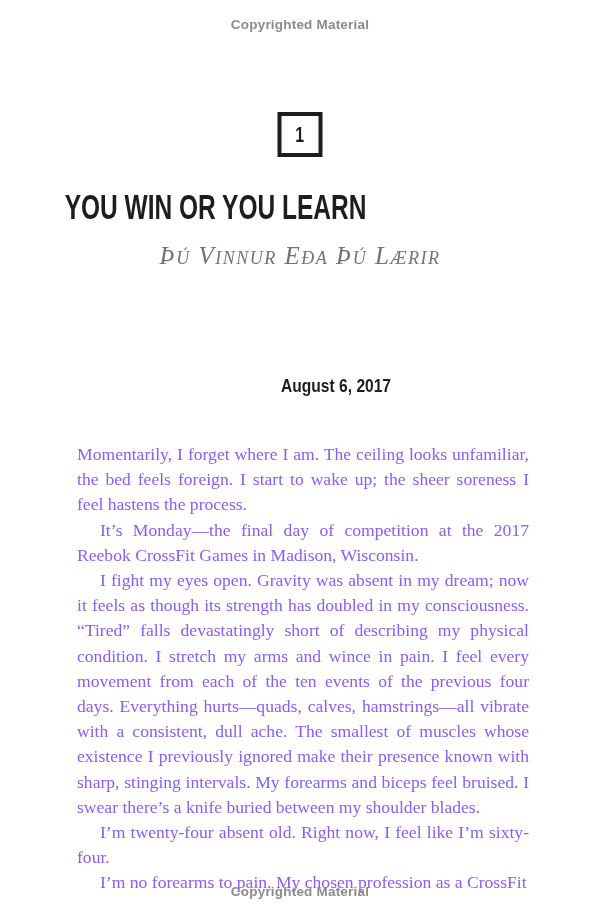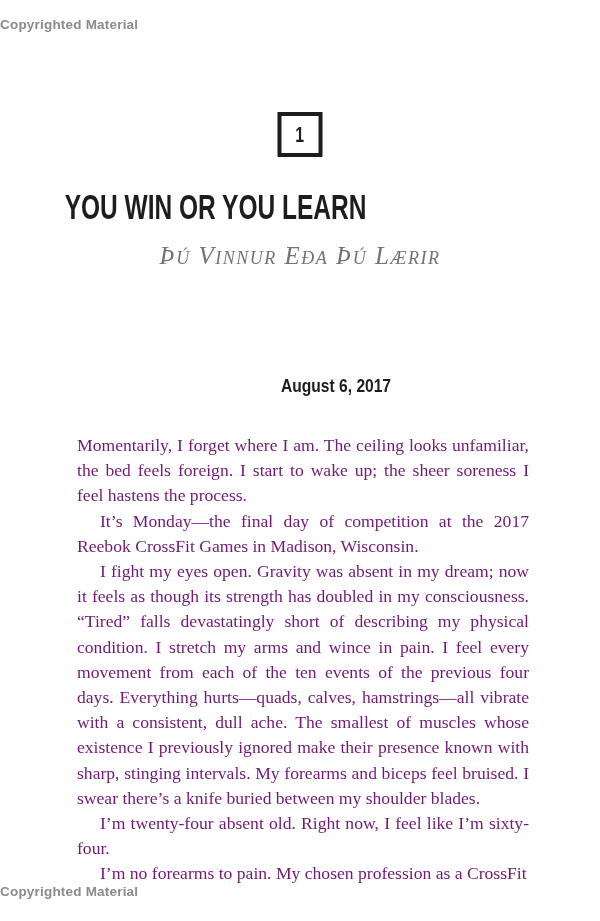--- a/index.html
+++ b/index.html
@@ -9,21 +9,21 @@
     height: 921px;
     margin: 0 auto;
     background: #ffffff;
     overflow: hidden;
     font-family: "Liberation Serif", serif;
     color: #1f1f1f;
   }
   .copyright {
     position: absolute;
     left: 0; width: 100%;
-    text-align: left;
+    text-align: center;
     font-family: "Liberation Sans", sans-serif;
     font-weight: bold;
     font-size: 13.5px;
     color: #8b8b8b;
     letter-spacing: 0.2px;
   }
   .copyright.top { top: 17px; }
   .copyright.bottom { top: 884px; }
 
   .chapter-box {
@@ -96,27 +96,27 @@
     font-weight: bold;
     font-size: 19px;
     color: #1d1d1d;
     transform: scaleX(0.82);
     transform-origin: center;
     line-height: 1;
   }
 
   .body-text {
     position: absolute;
-    top: 433px;
+    top: 442px;
     left: 77px;
     width: 452px;
     font-size: 17.6px;
     line-height: 25.2px;
     text-align: justify;
-    color: #701a75;
+    color: #8b5cf6;
     hyphens: auto;
     -webkit-hyphens: auto;
   }
   .body-text p {
     margin: 0;
     text-indent: 23px;
   }
   .body-text p:first-child { text-indent: 0; }
 </style>
 </head>

